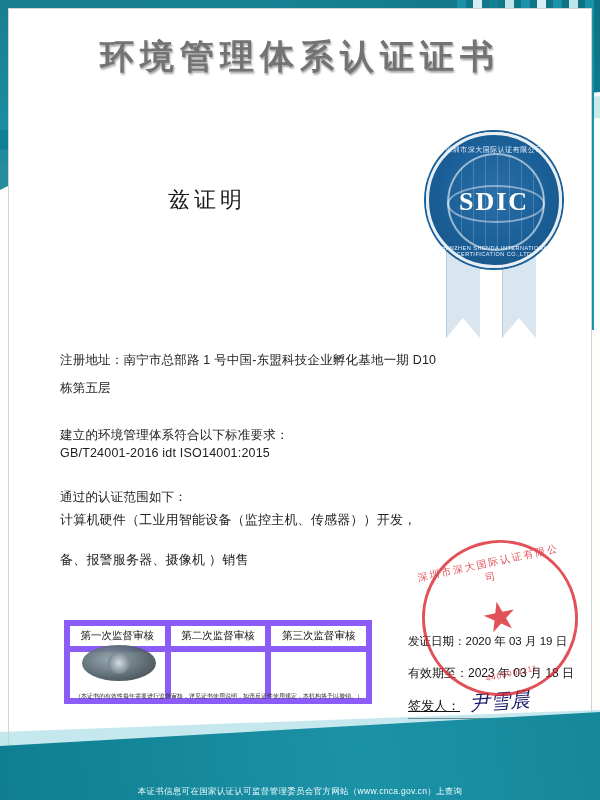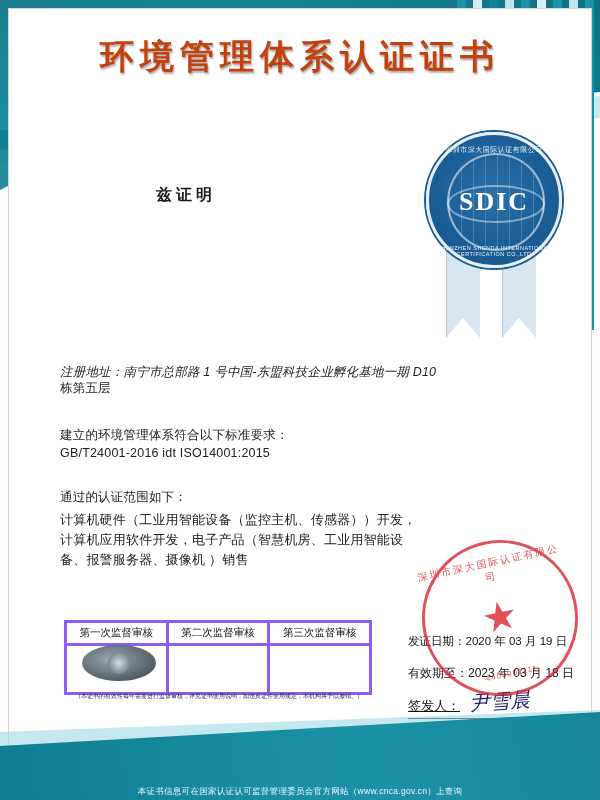--- a/index.html
+++ b/index.html
@@ -61,21 +61,21 @@
     text-align:center;color:#eafafe;font-size:8.5px;letter-spacing:.3px;
   }
   
   .stripes{
     position:absolute;right:0;top:0;width:150px;height:330px;overflow:hidden;
   }
   .stripes i{position:absolute;top:0;width:9px;height:330px;display:block;}
   
   .title{
     position:absolute;left:0;top:34px;width:600px;text-align:center;
-    color:#c2410c;font-size:34px;letter-spacing:6px;font-weight:bold;
+    color:#737373;font-size:34px;letter-spacing:6px;font-weight:bold;
     text-shadow:1px 2px 2px rgba(0,0,0,.35);
     font-family:"DejaVu Sans","Liberation Sans",sans-serif;
   }
   .cert-no{
     position:absolute;left:60px;top:92px;color:#ffffff;font-size:14px;letter-spacing:1px;
   }
   
   .badge{
     position:absolute;right:34px;top:126px;width:150px;height:210px;
   }
@@ -107,46 +107,46 @@
     font-family:"Liberation Serif",serif;
   }
   .disc .ring-top,.disc .ring-bottom{
     position:absolute;left:0;width:130px;text-align:center;color:#eaf3ff;font-size:7px;
     letter-spacing:.5px;
   }
   .disc .ring-top{top:10px;}
   .disc .ring-bottom{bottom:8px;font-size:5.5px;}
   
   .zizhengming{
-    position:absolute;left:156px;top:185px;font-size:16px;font-weight:bold;color:#1a1a1a;
+    position:absolute;left:168px;top:185px;font-size:22px;font-weight:normal;color:#1a1a1a;
     letter-spacing:4px;
   }
   .company{
     position:absolute;left:60px;top:250px;font-size:19px;font-weight:bold;color:#111;
     letter-spacing:1px;
   }
   .line{
     position:absolute;left:60px;font-size:12.5px;color:#222;letter-spacing:.2px;
   }
   .credit{top:313px;}
-  .addr1{top:364px;font-style:italic;}
+  .addr1{top:352px;}
   .addr2{top:380px;}
   .std-title{top:427px;}
   .std-value{top:446px;}
   .scope-title{top:489px;}
   .scope1{top:511px;}
   .scope2{top:531px;}
   .scope3{top:551px;}
   .scope-big{font-size:13px;}
   
   .audit-table{
     position:absolute;left:64px;top:620px;width:308px;border-collapse:collapse;
   }
   .audit-table th,.audit-table td{
-    border:3px solid #8b5cf6;font-size:10.5px;color:#111;text-align:center;font-weight:normal;
+    border:6px solid #8b5cf6;font-size:10.5px;color:#111;text-align:center;font-weight:normal;
   }
   .audit-table th{height:18px;}
   .audit-table td{height:44px;}
   .audit-foot{
     position:absolute;left:64px;top:692px;width:310px;text-align:center;
     font-size:6px;color:#333;letter-spacing:0;
   }
   .hologram{
     position:absolute;left:82px;top:645px;width:74px;height:36px;border-radius:50%;
     background:radial-gradient(ellipse at 40% 40%,#8fa3ad 0%,#4d5b63 60%,#2e383d 100%);
@@ -229,21 +229,20 @@
   <div class="zizhengming">兹证明</div>
 
   <div class="line addr1">注册地址：南宁市总部路 1 号中国-东盟科技企业孵化基地一期 D10</div>
   <div class="line addr2">栋第五层</div>
 
   <div class="line std-title">建立的环境管理体系符合以下标准要求：</div>
   <div class="line std-value">GB/T24001-2016 idt ISO14001:2015</div>
 
   <div class="line scope-title">通过的认证范围如下：</div>
   <div class="line scope1 scope-big">计算机硬件（工业用智能设备（监控主机、传感器））开发，</div>
-  <div class="line scope2 scope-big">计算机应用软件开发，电子产品（智慧机房、工业用智能设</div>
   <div class="line scope3 scope-big">备、报警服务器、摄像机 ）销售</div>
 
   <table class="audit-table">
     <thead>
       <tr>
         <th>第一次监督审核</th>
         <th>第二次监督审核</th>
         <th>第三次监督审核</th>
       </tr>
     </thead>

